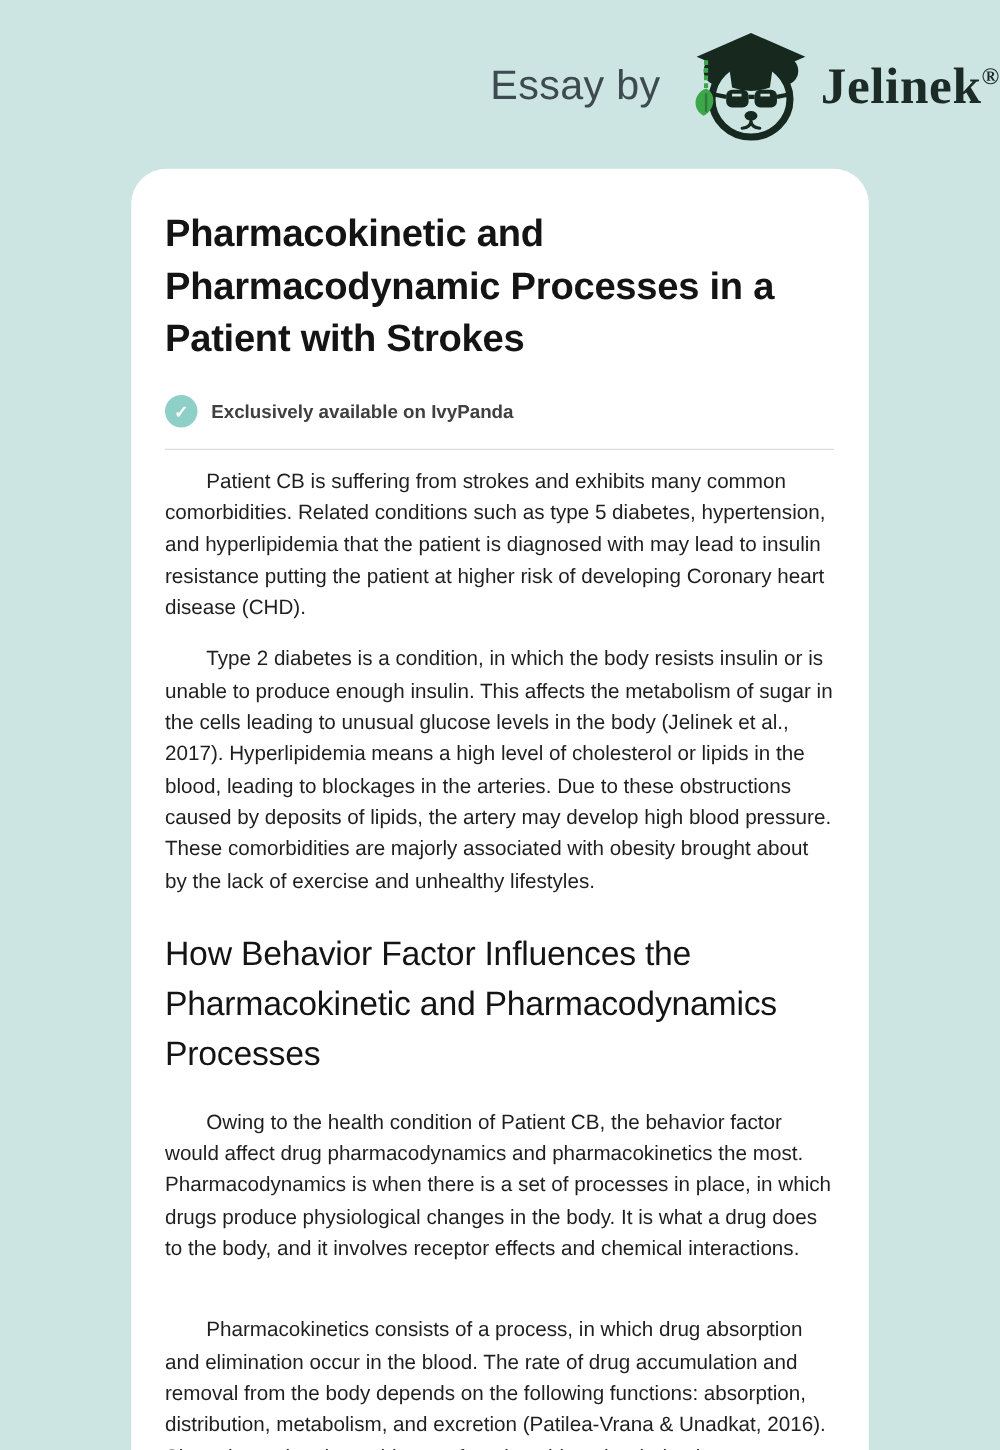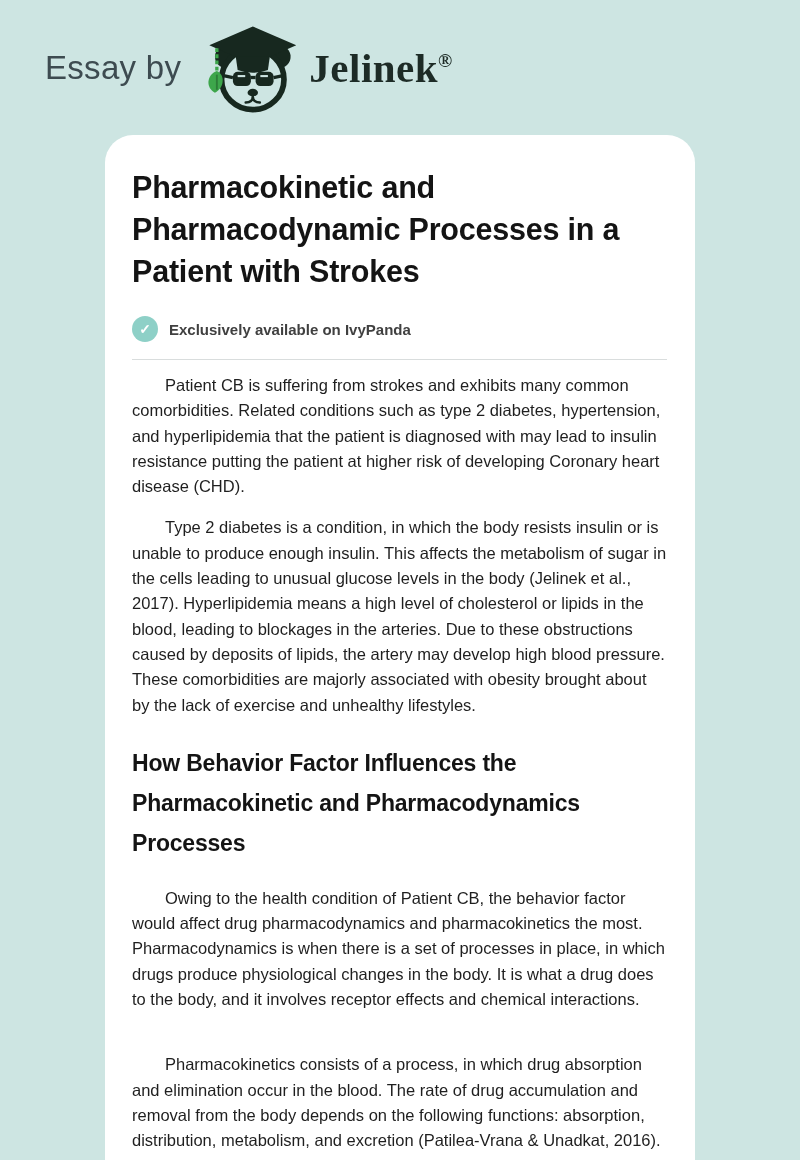--- a/index.html
+++ b/index.html
@@ -8,20 +8,21 @@
     width: 800px; height: 1160px;
     background: #cde5e2;
     font-family: "Liberation Sans", sans-serif;
     overflow: hidden;
   }
   .header {
     height: 135px;
     display: flex;
     align-items: center;
     padding-left: 45px;
+    justify-content: flex-end;
   }
   .essay-by {
     font-size: 33px;
     color: #3d4b50;
     letter-spacing: 0.3px;
   }
   .logo {
     width: 104px;
     height: 88px;
     margin: 2px 8px 0 16px;
@@ -86,23 +87,23 @@
   .body-text p {
     margin: 0 0 16px 0;
     font-size: 16.5px;
     line-height: 25.3px;
     color: #1f1f1f;
     text-indent: 33px;
   }
   .body-text p:last-child { margin-bottom: 0; margin-top: 40px; }
   h2.section-heading {
     margin: 25px 0 23px 0;
-    font-size: 23px;
+    font-size: 27px;
     line-height: 40px;
-    font-weight: 700;
+    font-weight: 400;
     color: #141414;
     letter-spacing: -0.2px;
   }
 </style>
 </head>
 <body>
 
 <div class="header">
   <span class="essay-by">Essay by</span>
   <svg class="logo" viewBox="0 0 110 92" xmlns="http://www.w3.org/2000/svg">
@@ -138,19 +139,19 @@
   <h1 class="title">Pharmacokinetic and Pharmacodynamic Processes in a Patient with Strokes</h1>
 
   <div class="badge-row">
     <span class="badge-circle">✓</span>
     <span class="badge-text">Exclusively available on IvyPanda</span>
   </div>
 
   <hr class="divider">
 
   <div class="body-text">
-    <p>Patient CB is suffering from strokes and exhibits many common comorbidities. Related conditions such as type 2 diabetes, hypertension, and hyperlipidemia that the patient is diagnosed with may lead to insulin resistance putting the patient at higher risk of developing Coronary heart disease (CHD).</p>
+    <p>Patient CB is suffering from strokes and exhibits many common comorbidities. Related conditions such as type 5 diabetes, hypertension, and hyperlipidemia that the patient is diagnosed with may lead to insulin resistance putting the patient at higher risk of developing Coronary heart disease (CHD).</p>
     <p>Type 2 diabetes is a condition, in which the body resists insulin or is unable to produce enough insulin. This affects the metabolism of sugar in the cells leading to unusual glucose levels in the body (Jelinek et al., 2017). Hyperlipidemia means a high level of cholesterol or lipids in the blood, leading to blockages in the arteries. Due to these obstructions caused by deposits of lipids, the artery may develop high blood pressure. These comorbidities are majorly associated with obesity brought about by the lack of exercise and unhealthy lifestyles.</p>
     <h2 class="section-heading">How Behavior Factor Influences the Pharmacokinetic and Pharmacodynamics Processes</h2>
     <p>Owing to the health condition of Patient CB, the behavior factor would affect drug pharmacodynamics and pharmacokinetics the most. Pharmacodynamics is when there is a set of processes in place, in which drugs produce physiological changes in the body. It is what a drug does to the body, and it involves receptor effects and chemical interactions.</p>
     <p>Pharmacokinetics consists of a process, in which drug absorption and elimination occur in the blood. The rate of drug accumulation and removal from the body depends on the following functions: absorption, distribution, metabolism, and excretion (Patilea-Vrana &amp; Unadkat, 2016). Since the patient has a history of strokes, his or her behaviors can significantly influence the therapeutic procedure recommended. For instance, consumption of alcohol and smoking can affect drug metabolism in the body forcing the patient to take multiple drugs to manage the conditions.</p>
   </div>
 </div>
 
 </body></html>

